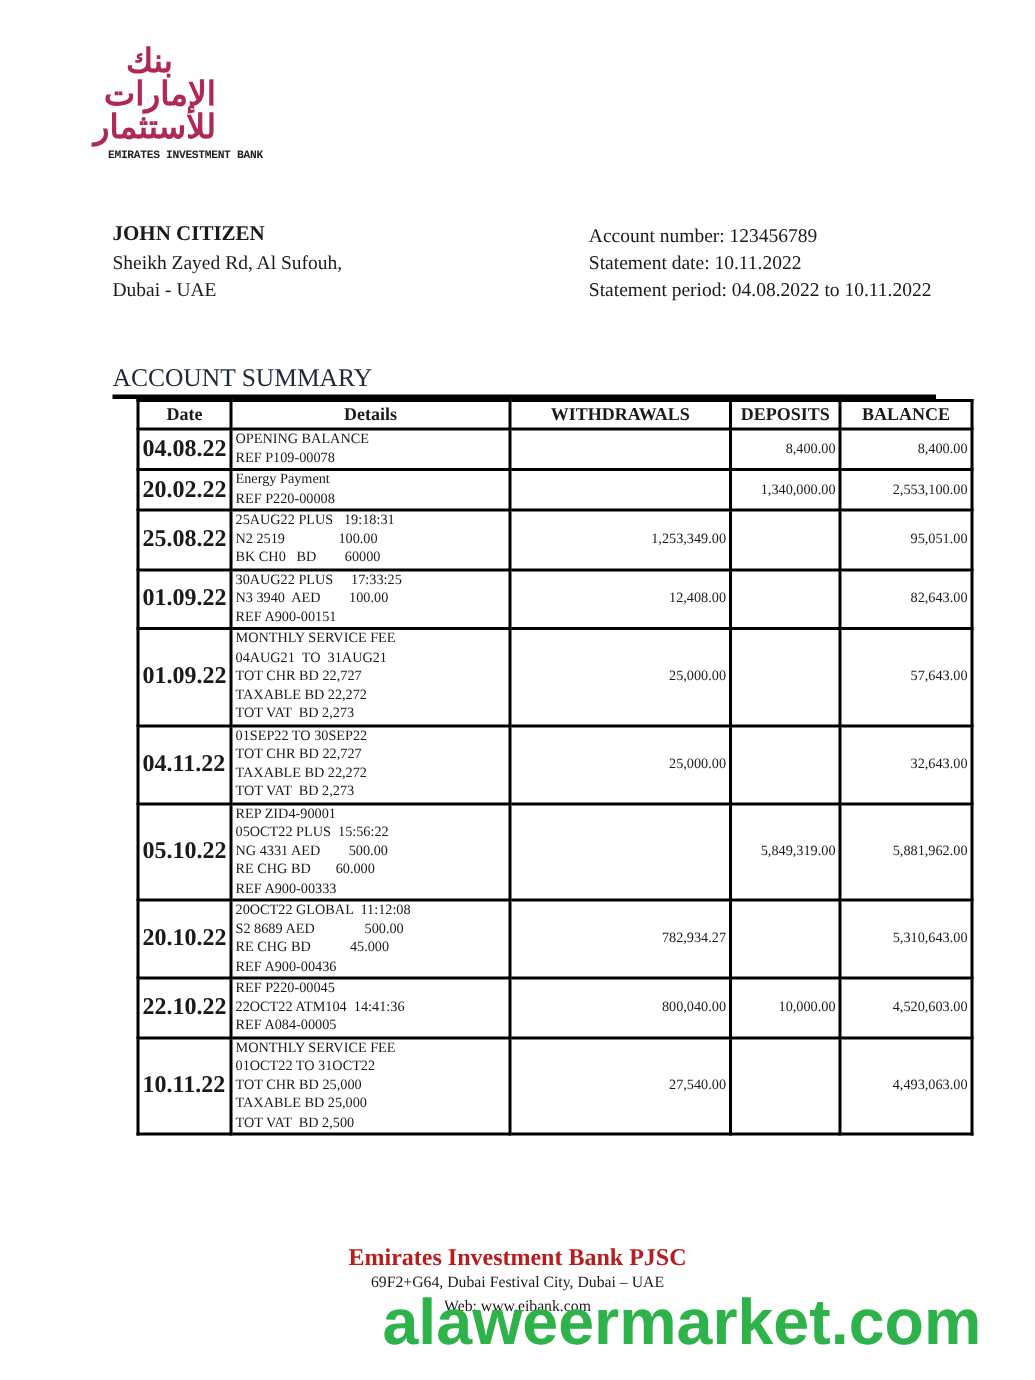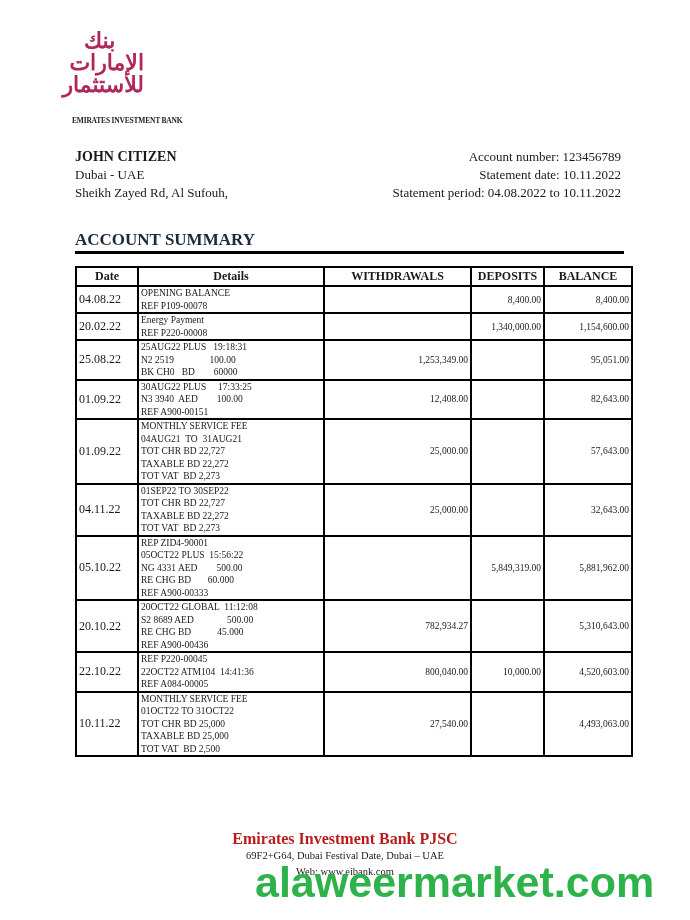--- a/index.html
+++ b/index.html
@@ -1,49 +1,49 @@
 <!DOCTYPE html>
 <html><head>
 <meta charset="utf-8">
 <style>
   html, body { margin:0; padding:0; background:#fff; }
   body { width:690px; height:920px; position:relative; overflow:hidden;
          font-family:"Liberation Serif", serif; color:#1a1a1a; }
   .logo { position:absolute; left:72px; top:30px; width:110px; }
   .logo-ar { color:#b0275a; font-family:Liberation Sans, sans-serif; font-size:22px; line-height:22px; font-weight:bold; text-align:left; margin-left:12px; direction:rtl; width:60px;}
-  .logo-en { font-family:Liberation Serif, serif; font-size:7.5px; font-weight:bold; color:#222; letter-spacing:-0.2px; margin-top:20px; white-space:nowrap;}
+  .logo-en { font-family:Liberation Mono, monospace; font-size:7.5px; font-weight:bold; color:#222; letter-spacing:-0.2px; margin-top:4px; white-space:nowrap;}
   .cust { position:absolute; left:75px; top:148px; font-size:13px; line-height:18px; }
   .cust .name { font-weight:bold; font-size:14px; }
-  .acct { position:absolute; right:69px; top:148px; text-align:right; font-size:13px; line-height:18px; }
-  .sum-title { position:absolute; left:75px; top:230px; width:549px; font-size:17px; font-weight:bold; color:#1b2a3d; border-bottom:3px solid #000; line-height:20px; padding-bottom:1px;}
-  table { position:absolute; left:75px; top:266px; border-collapse:collapse; font-size:9.5px; }
+  .acct { position:absolute; right:69px; top:148px; text-align:left; font-size:13px; line-height:18px; }
+  .sum-title { position:absolute; left:75px; top:242px; width:549px; font-size:17px; font-weight:normal; color:#1b2a3d; border-bottom:3px solid #000; line-height:20px; padding-bottom:1px;}
+  table { position:absolute; left:91px; top:266px; border-collapse:collapse; font-size:9.5px; }
   th, td { border:2px solid #000; padding:0 2px; }
   th { font-size:12px; font-weight:bold; height:17px; text-align:center; }
-  td.date { font-weight:normal; font-size:12px; width:56px; }
+  td.date { font-weight:bold; font-size:16px; width:56px; }
   td.details { width:180px; line-height:12.5px; vertical-align:top; white-space:pre; }
   td.num { text-align:right; vertical-align:middle;margin-top:21px; }
   .c-w { width:141px; } .c-d { width:67px; } .c-b { width:82px; }
   .footer { position:absolute; left:0; width:690px; top:830px; text-align:center; }
   .footer .bank { font-weight:bold; font-size:16px; color:#b91c1c; }
   .footer .line { font-size:10.5px; line-height:16px; }
   .watermark { position:absolute; left:255px; top:858px; color:#2eb24a; font-family:"Liberation Sans", sans-serif; font-weight:bold; font-size:43px; letter-spacing:0px; }
 </style>
 </head>
 <body>
 
 <div class="logo">
   <div class="logo-ar">بنك الإمارات</div>
   <div class="logo-ar">للاستثمار</div>
   <div class="logo-en">EMIRATES INVESTMENT BANK</div>
 </div>
 
 <div class="cust">
   <div class="name">JOHN CITIZEN</div>
+  <div>Sheikh Zayed Rd, Al Sufouh,</div>
   <div>Dubai - UAE</div>
-  <div>Sheikh Zayed Rd, Al Sufouh,</div>
 </div>
 
 <div class="acct">
   <div>Account number: 123456789</div>
   <div>Statement date: 10.11.2022</div>
   <div>Statement period: 04.08.2022 to 10.11.2022</div>
 </div>
 
 <div class="sum-title">ACCOUNT SUMMARY</div>
 
@@ -65,21 +65,21 @@
         <td class="num c-w"></td>
         <td class="num c-d">8,400.00</td>
         <td class="num c-b">8,400.00</td>
       </tr>
       <tr>
         <td class="date">20.02.22</td>
         <td class="details">Energy Payment
 REF P220-00008</td>
         <td class="num c-w"></td>
         <td class="num c-d">1,340,000.00</td>
-        <td class="num c-b">1,154,600.00</td>
+        <td class="num c-b">2,553,100.00</td>
       </tr>
       <tr>
         <td class="date">25.08.22</td>
         <td class="details">25AUG22 PLUS   19:18:31
 N2 2519               100.00
 BK CH0   BD        60000</td>
         <td class="num c-w">1,253,349.00</td>
         <td class="num c-d"></td>
         <td class="num c-b">95,051.00</td>
       </tr>
@@ -152,17 +152,17 @@
 TOT VAT  BD 2,500</td>
         <td class="num c-w">27,540.00</td>
         <td class="num c-d"></td>
         <td class="num c-b">4,493,063.00</td>
       </tr>
     </tbody>
 </table>
 
 <div class="footer">
   <div class="bank">Emirates Investment Bank PJSC</div>
-  <div class="line">69F2+G64, Dubai Festival Date, Dubai – UAE</div>
+  <div class="line">69F2+G64, Dubai Festival City, Dubai – UAE</div>
   <div class="line">Web: www.eibank.com</div>
 </div>
 
 <div class="watermark">alaweermarket.com</div>
 
 </body></html>

